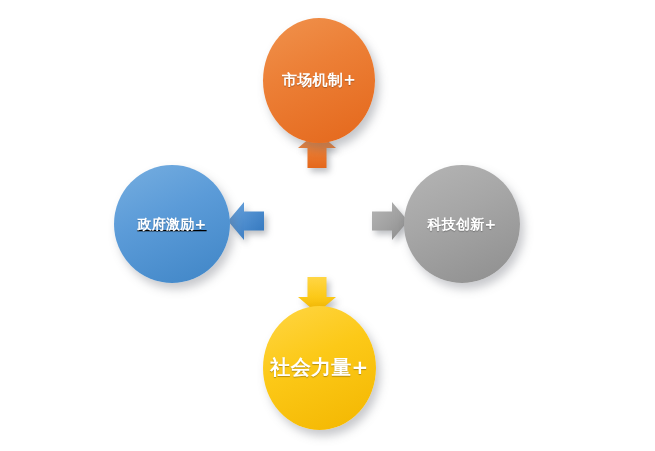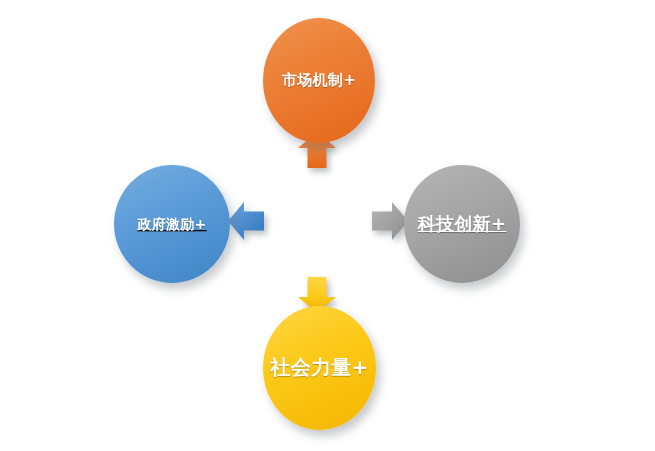--- a/index.html
+++ b/index.html
@@ -80,21 +80,21 @@
 
   
   #node-right {
     left: 404px;
     top: 165px;
     width: 116px;
     height: 118px;
     background: linear-gradient(155deg, #b5b5b5 0%, #a6a6a6 42%, #8e8e8e 100%);
     box-shadow: 4px 6px 10px rgba(90, 95, 105, 0.34);
   }
-  #node-right .node-label { font-size: 18px; text-decoration: underline; }
+  #node-right .node-label { font-size: 14px; }
 
   
   #node-bottom {
     left: 263px;
     top: 306px;
     width: 113px;
     height: 124px;
     background: linear-gradient(155deg, #ffd645 0%, #fcc918 42%, #f3b600 100%);
     box-shadow: 4px 6px 10px rgba(90, 95, 105, 0.34);
   }

